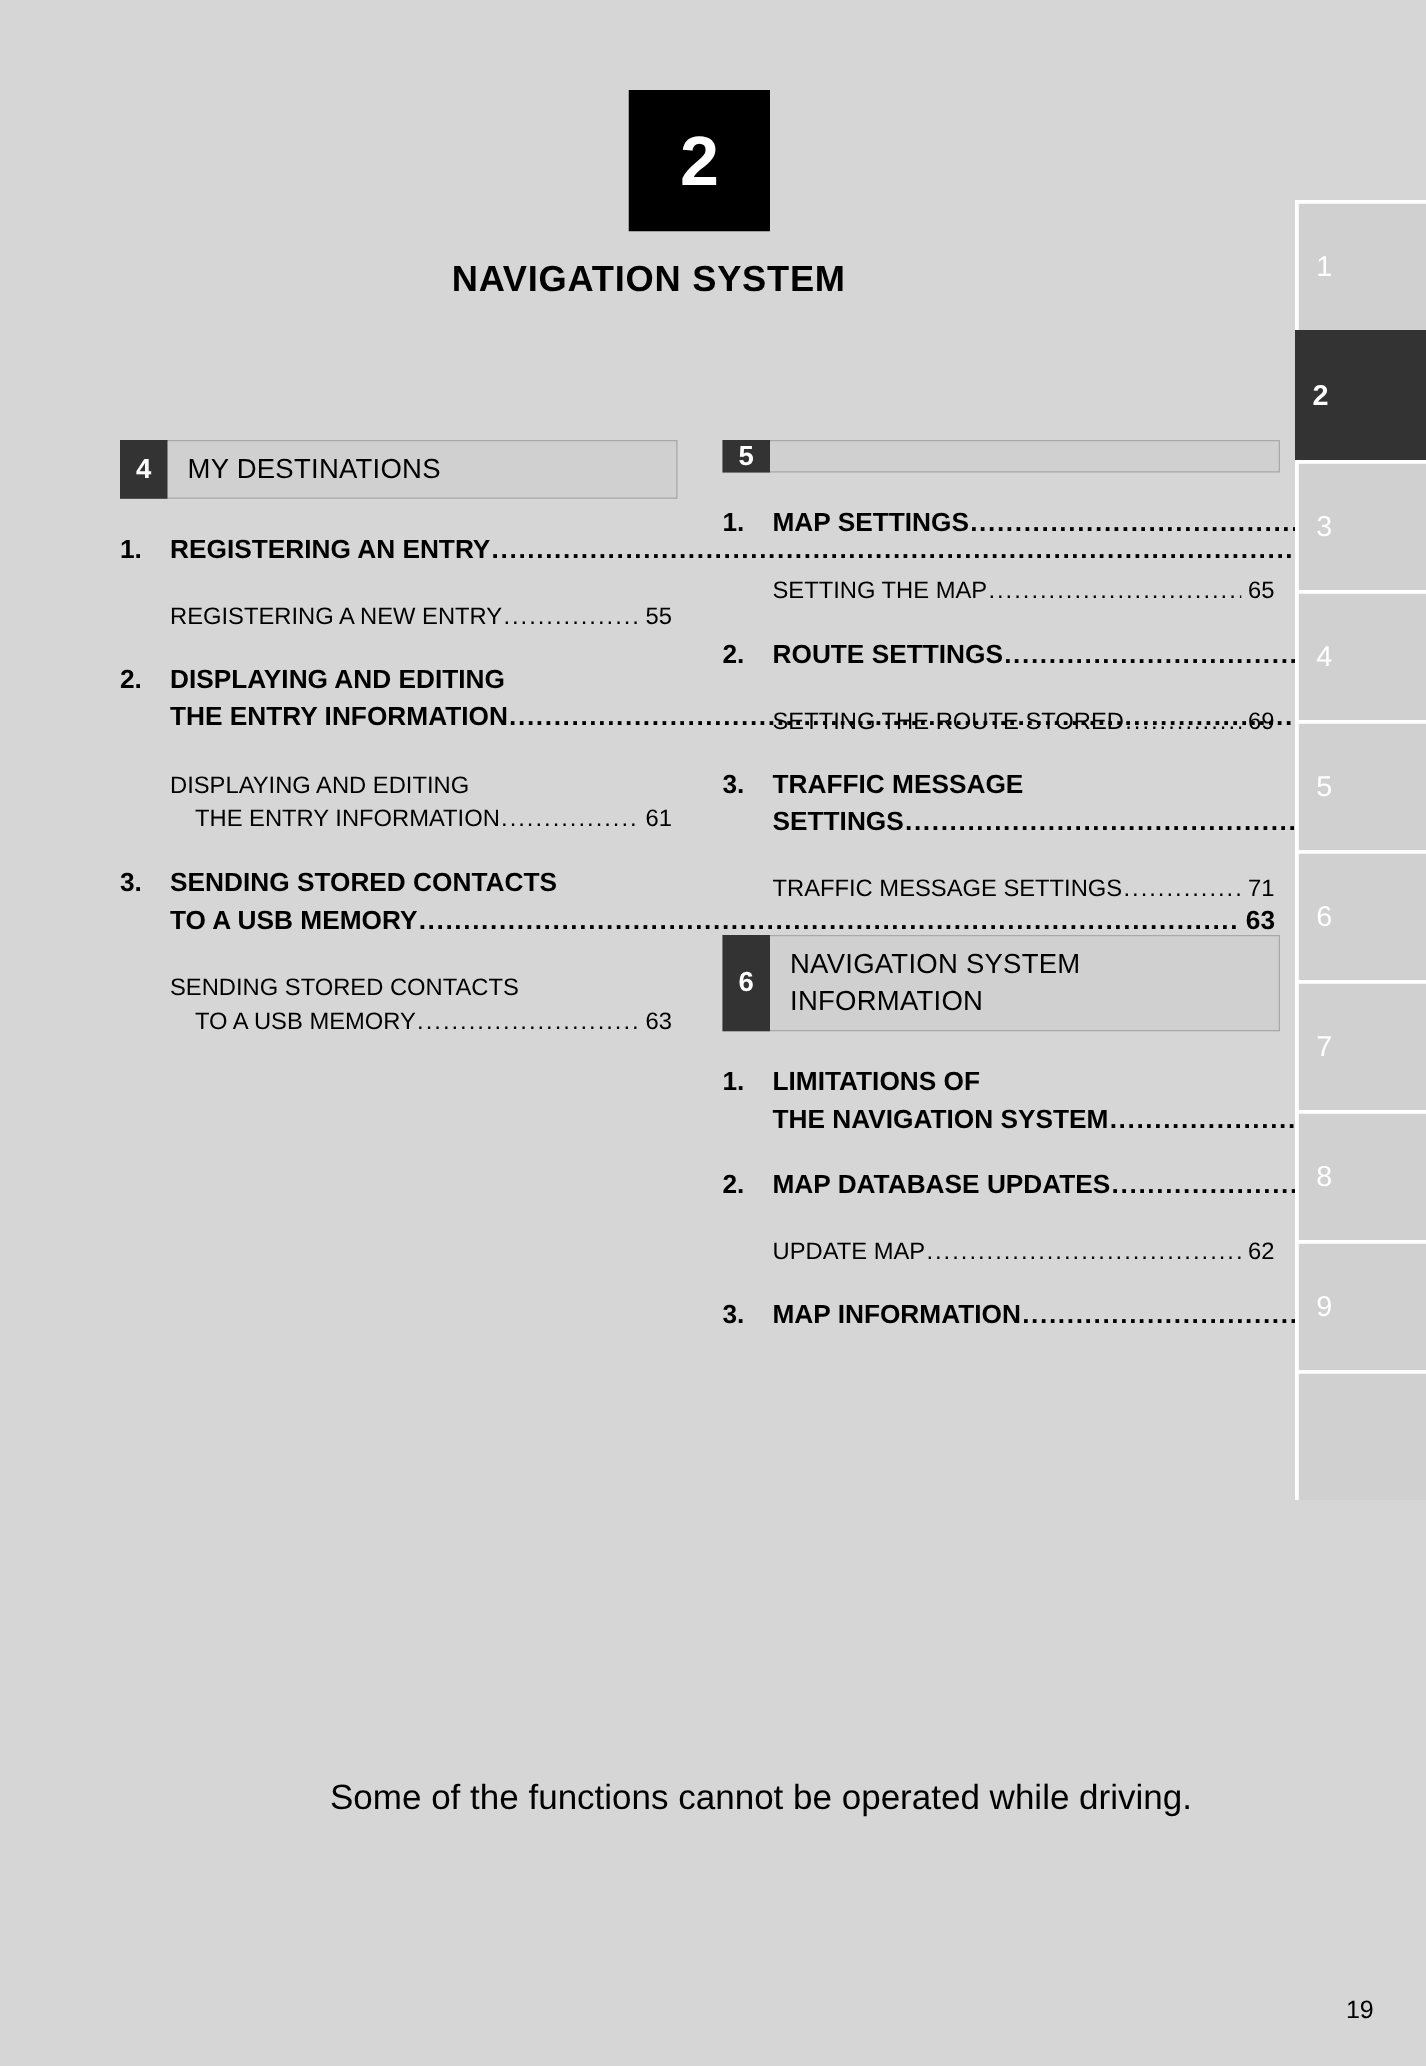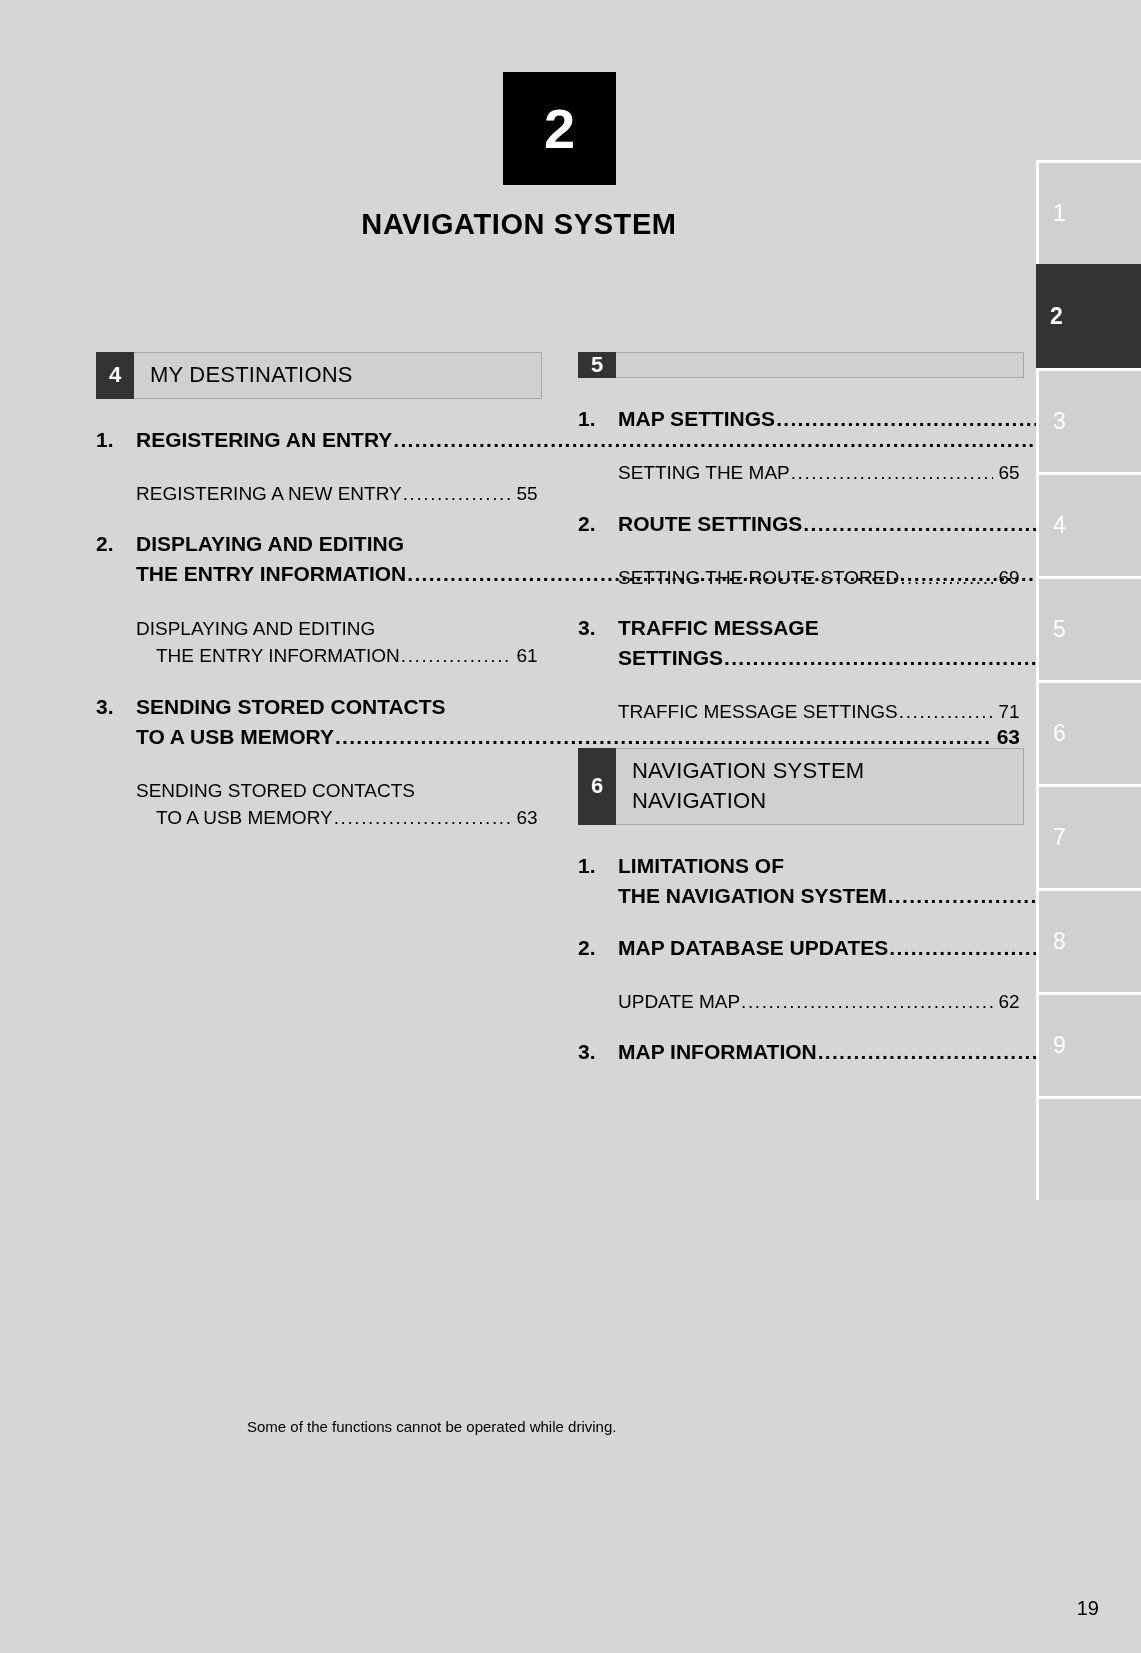--- a/index.html
+++ b/index.html
@@ -156,23 +156,23 @@
     color: #ffffff;
     font-weight: bold;
     border-left: none;
     border-top: none;
   }
   .tab.blank { }
 
   
   .footer {
     position: absolute;
-    left: 247px;
+    left: 264px;
     top: 1414px;
-    font-size: 15px;
+    font-size: 28px;
     line-height: 1.68;
   }
   .page-num {
     position: absolute;
     right: 42px;
     top: 1597px;
     font-size: 20px;
   }
 </style>
 </head>
@@ -319,21 +319,21 @@
             <span class="txt">TRAFFIC MESSAGE SETTINGS</span>
             <span class="dots">............................................................................................</span>
             <span class="pg">71</span>
           </div>
         </div>
       </div>
       <div class="sec-header two-line">
         <div class="sec-num">6</div>
         <div class="sec-name">
           <div>NAVIGATION SYSTEM</div>
-          <div>NAVIGATION</div>
+          <div>INFORMATION</div>
         </div>
       </div>
       <div class="entry">
         <div class="entry-main">
           <div class="entry-num">1.</div>
           <div class="entry-body">
             <div class="line nodots">
               <span class="txt">LIMITATIONS OF</span>
             </div>
             <div class="line">

